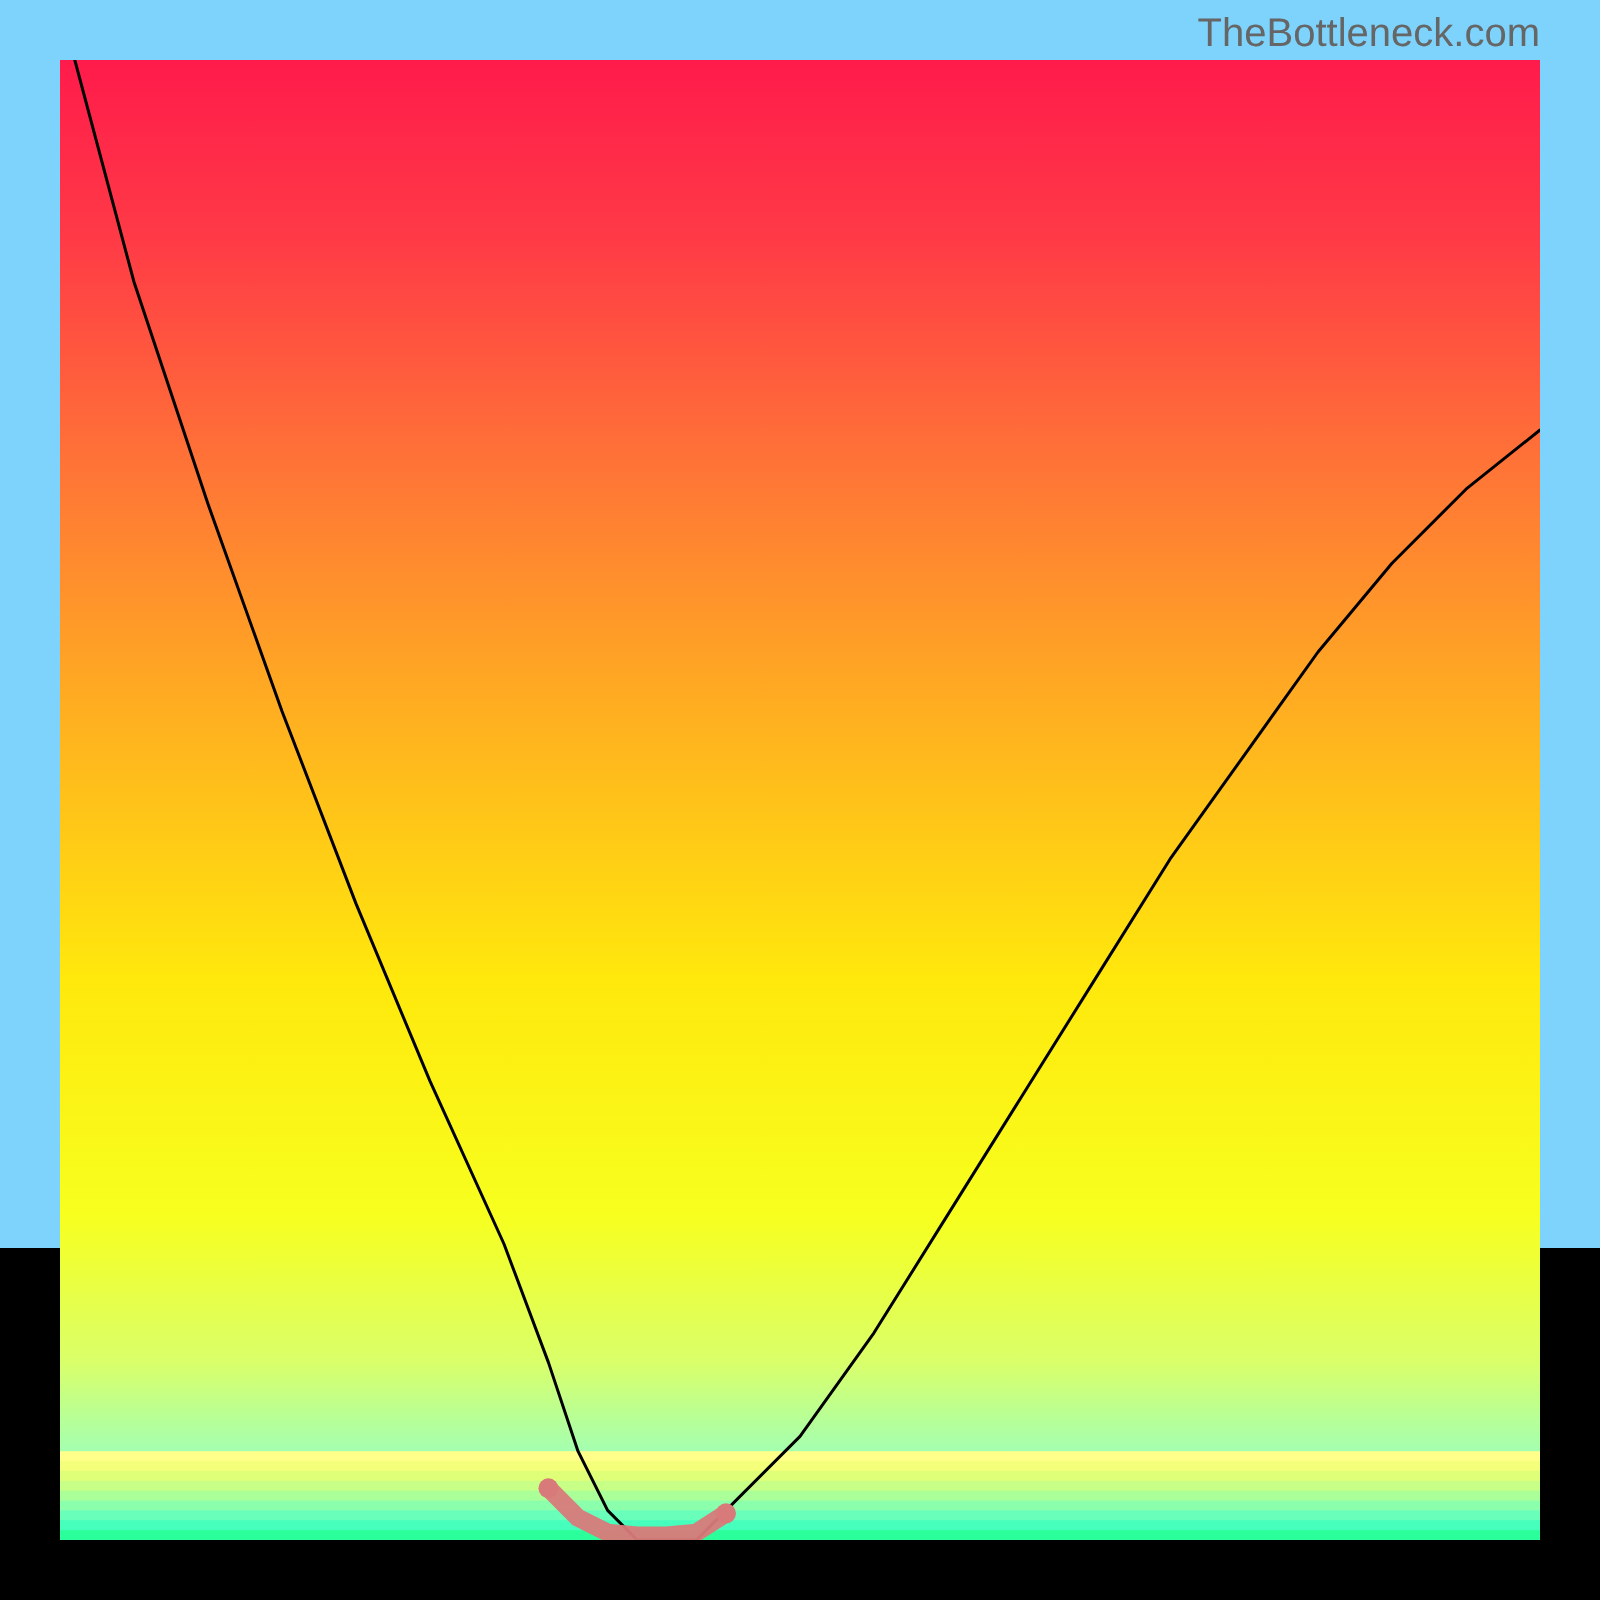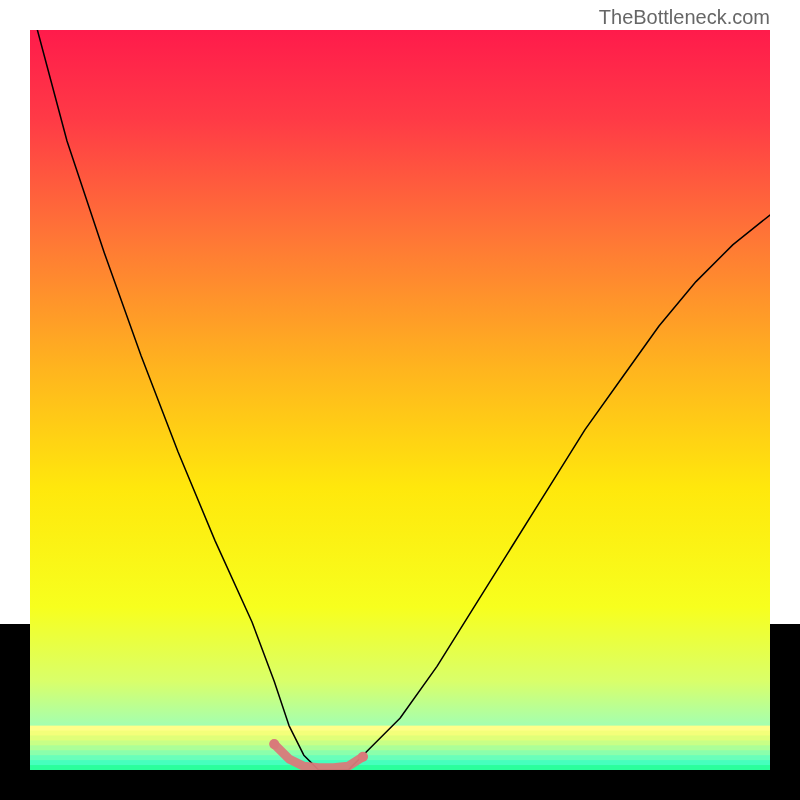--- a/index.html
+++ b/index.html
@@ -10,21 +10,21 @@
     height: 800px;
     position: relative;
     font-family: Arial, sans-serif;
   }
   .frame {
     position: absolute;
     top: 0;
     left: 0;
     width: 800px;
     height: 624px;
-    background: #ffffff;
+    background: #7dd3fc;
   }
   .plot-area {
     position: absolute;
     top: 30px;
     left: 30px;
     width: 740px;
     height: 740px;
     overflow: hidden;
   }
   .watermark {

